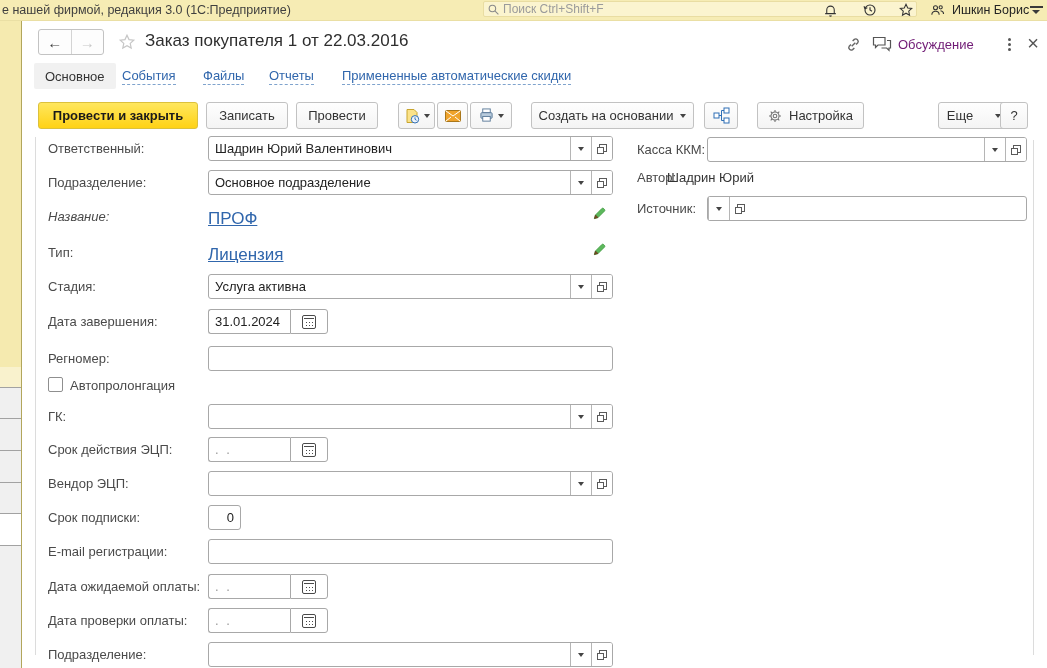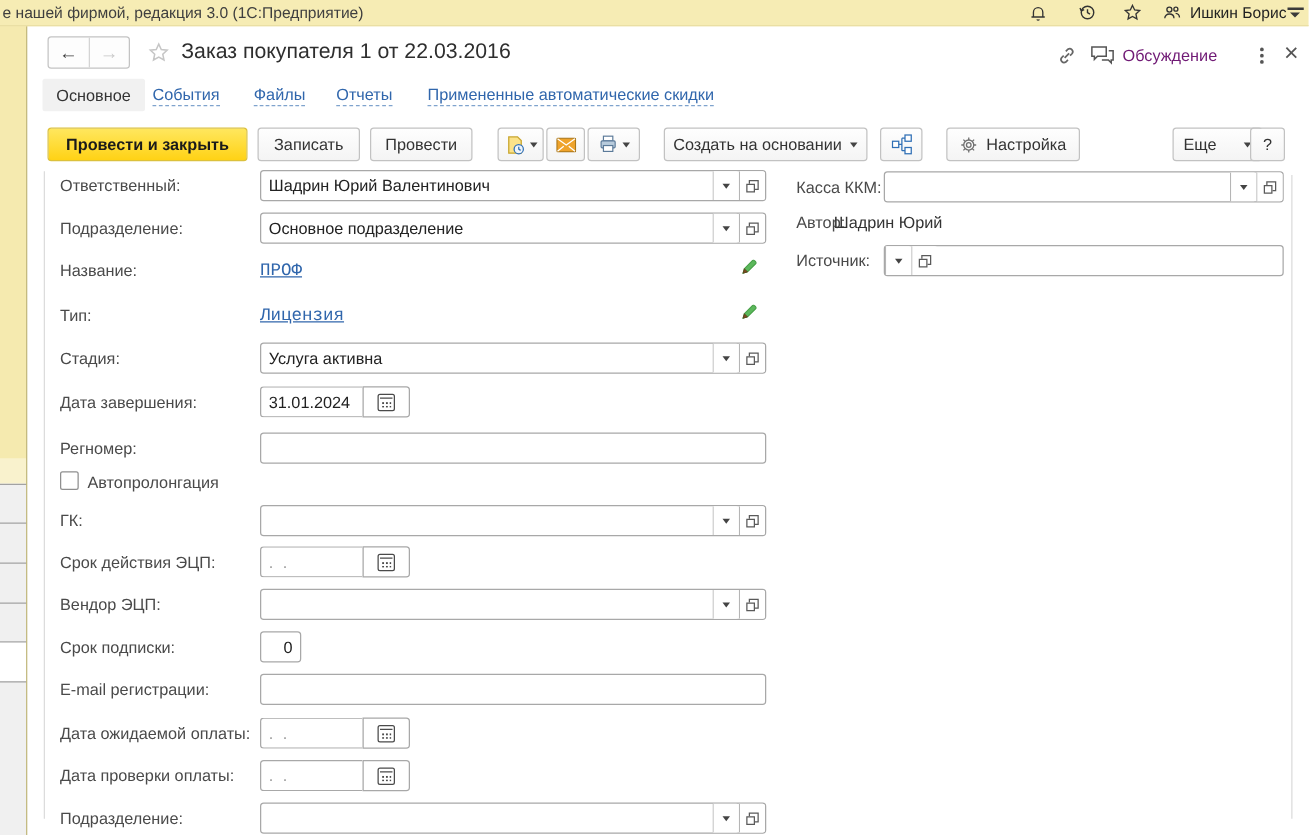--- a/index.html
+++ b/index.html
@@ -59,30 +59,37 @@
   .tinput{border:1px solid #a8a8a8;border-radius:3px;background:#fff;padding:0 6px;font-family:"Liberation Sans",sans-serif;font-size:13px;color:#222;outline:none;box-sizing:border-box;height:25px;}
   .datec{display:flex;}
   .datec input{width:82px;border:1px solid #a8a8a8;border-right:none;border-radius:3px 0 0 3px;padding:0 6px;font-family:"Liberation Sans",sans-serif;font-size:13px;color:#222;outline:none;box-sizing:border-box;height:25px;background:#fff;}
   .datec input.empty{color:#9a9a9a;letter-spacing:2px;}
   .calbtn{width:38px;height:25px;border:1px solid #a8a8a8;border-radius:0 3px 3px 0;display:flex;align-items:center;justify-content:center;background:#fff;cursor:pointer;box-sizing:border-box;}
   .cal{width:12px;height:12px;border:1px solid #4a4a4a;border-radius:2px;position:relative;}
   .cal::before{content:"";position:absolute;left:1px;right:1px;top:2px;height:1px;background:#4a4a4a;}
   .cal::after{content:"";position:absolute;left:2px;top:5px;width:8px;height:5px;background-image:radial-gradient(#4a4a4a 38%,transparent 42%);background-size:3px 3px;}
   .numinput{text-align:right;}
   .chk{position:absolute;width:15px;height:15px;border:1px solid #8f8f8f;border-radius:2px;background:#fff;cursor:pointer;box-sizing:border-box;}
-  a.flink{font-size:14px;color:#3066ac;text-decoration:underline;cursor:pointer;font-family:Liberation Mono, monospace;}
+  a.flink{font-size:17px;color:#3066ac;text-decoration:underline;cursor:pointer;}
   .pencil{position:absolute;cursor:pointer;width:16px;height:16px;}
   .vline{position:absolute;width:1px;background:#dcdcdc;}
   .author-val{position:absolute;font-size:13px;color:#333;}
 </style>
 </head>
 <body>
 
 <div class="topbar">
   <span class="topbar-title">е нашей фирмой, редакция 3.0  (1С:Предприятие)</span>
+  <div class="searchbox">
+    <svg width="13" height="13" viewBox="0 0 24 24" fill="none" stroke="#8a8a8a" stroke-width="2">
+        <circle cx="10" cy="10" r="6"></circle>
+        <path d="M15 15l6 6"></path>
+      </svg>
+    <span class="ph">Поиск Ctrl+Shift+F</span>
+  </div>
   <div class="tb-ico" style="left:820px;">
     <svg width="15" height="15" viewBox="0 0 24 24" fill="none" stroke="#333" stroke-width="1.7">
         <path d="M6 17v-6a6 6 0 0 1 12 0v6M3.5 17h17"></path>
         <path d="M10.5 20a1.6 1.6 0 0 0 3 0"></path>
       </svg>
   </div>
   <div class="tb-ico" style="left:860px;">
     <svg width="16" height="16" viewBox="0 0 24 24" fill="none" stroke="#333" stroke-width="1.7">
         <circle cx="12" cy="12" r="7.5"></circle>
         <path d="M12 8v4l3 2"></path>
@@ -251,21 +258,21 @@
 <div class="ctl combo" style="left:208px;top:170px;width:405px;">
   <input value="Основное подразделение" style="">
   <span class="cbtn">
       <span class="tri-dn"></span>
     </span>
   <span class="cbtn">
       <span class="sqicon"></span>
     </span>
 </div>
 
-<span class="flabel" style="left:48px;top:209px;">Название:</span>
+<span class="flabel" style="left:48px;top:209px;font-style:italic;">Название:</span>
 <a class="flink" style="position:absolute;left:208px;top:209px;">ПРОФ</a>
 <div class="pencil" style="left:591px;top:206px;">
   <svg width="16" height="16" viewBox="0 0 15 15">
       <path d="M3.2 11.8l1-3.4 6.2-6.2c.9-.9 3.3 1.5 2.4 2.4l-6.2 6.2z" fill="#5cb85c" stroke="#449d44" stroke-width="0.8"></path>
       <path d="M3.2 11.8l1-3.4 2.4 2.4z" fill="#7a4a21" stroke="#5a3517" stroke-width="0.5"></path>
     </svg>
 </div>
 
 <span class="flabel" style="left:48px;top:245px;">Тип:</span>
 <a class="flink" style="position:absolute;left:208px;top:245px;">Лицензия</a>

